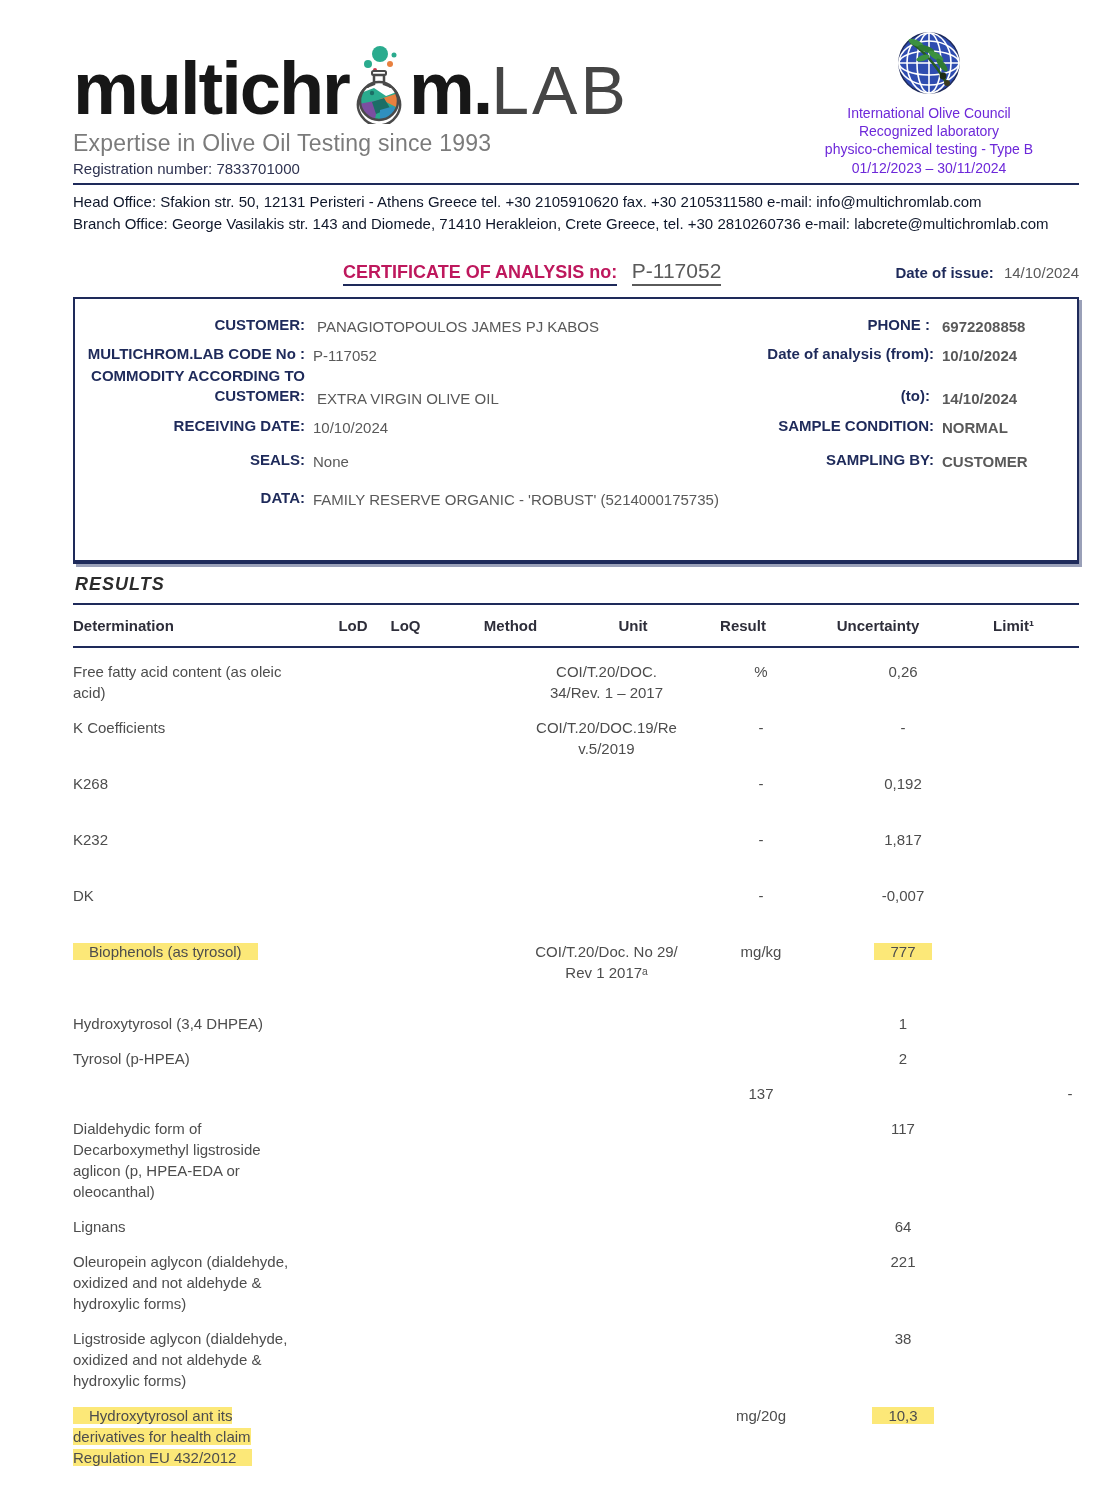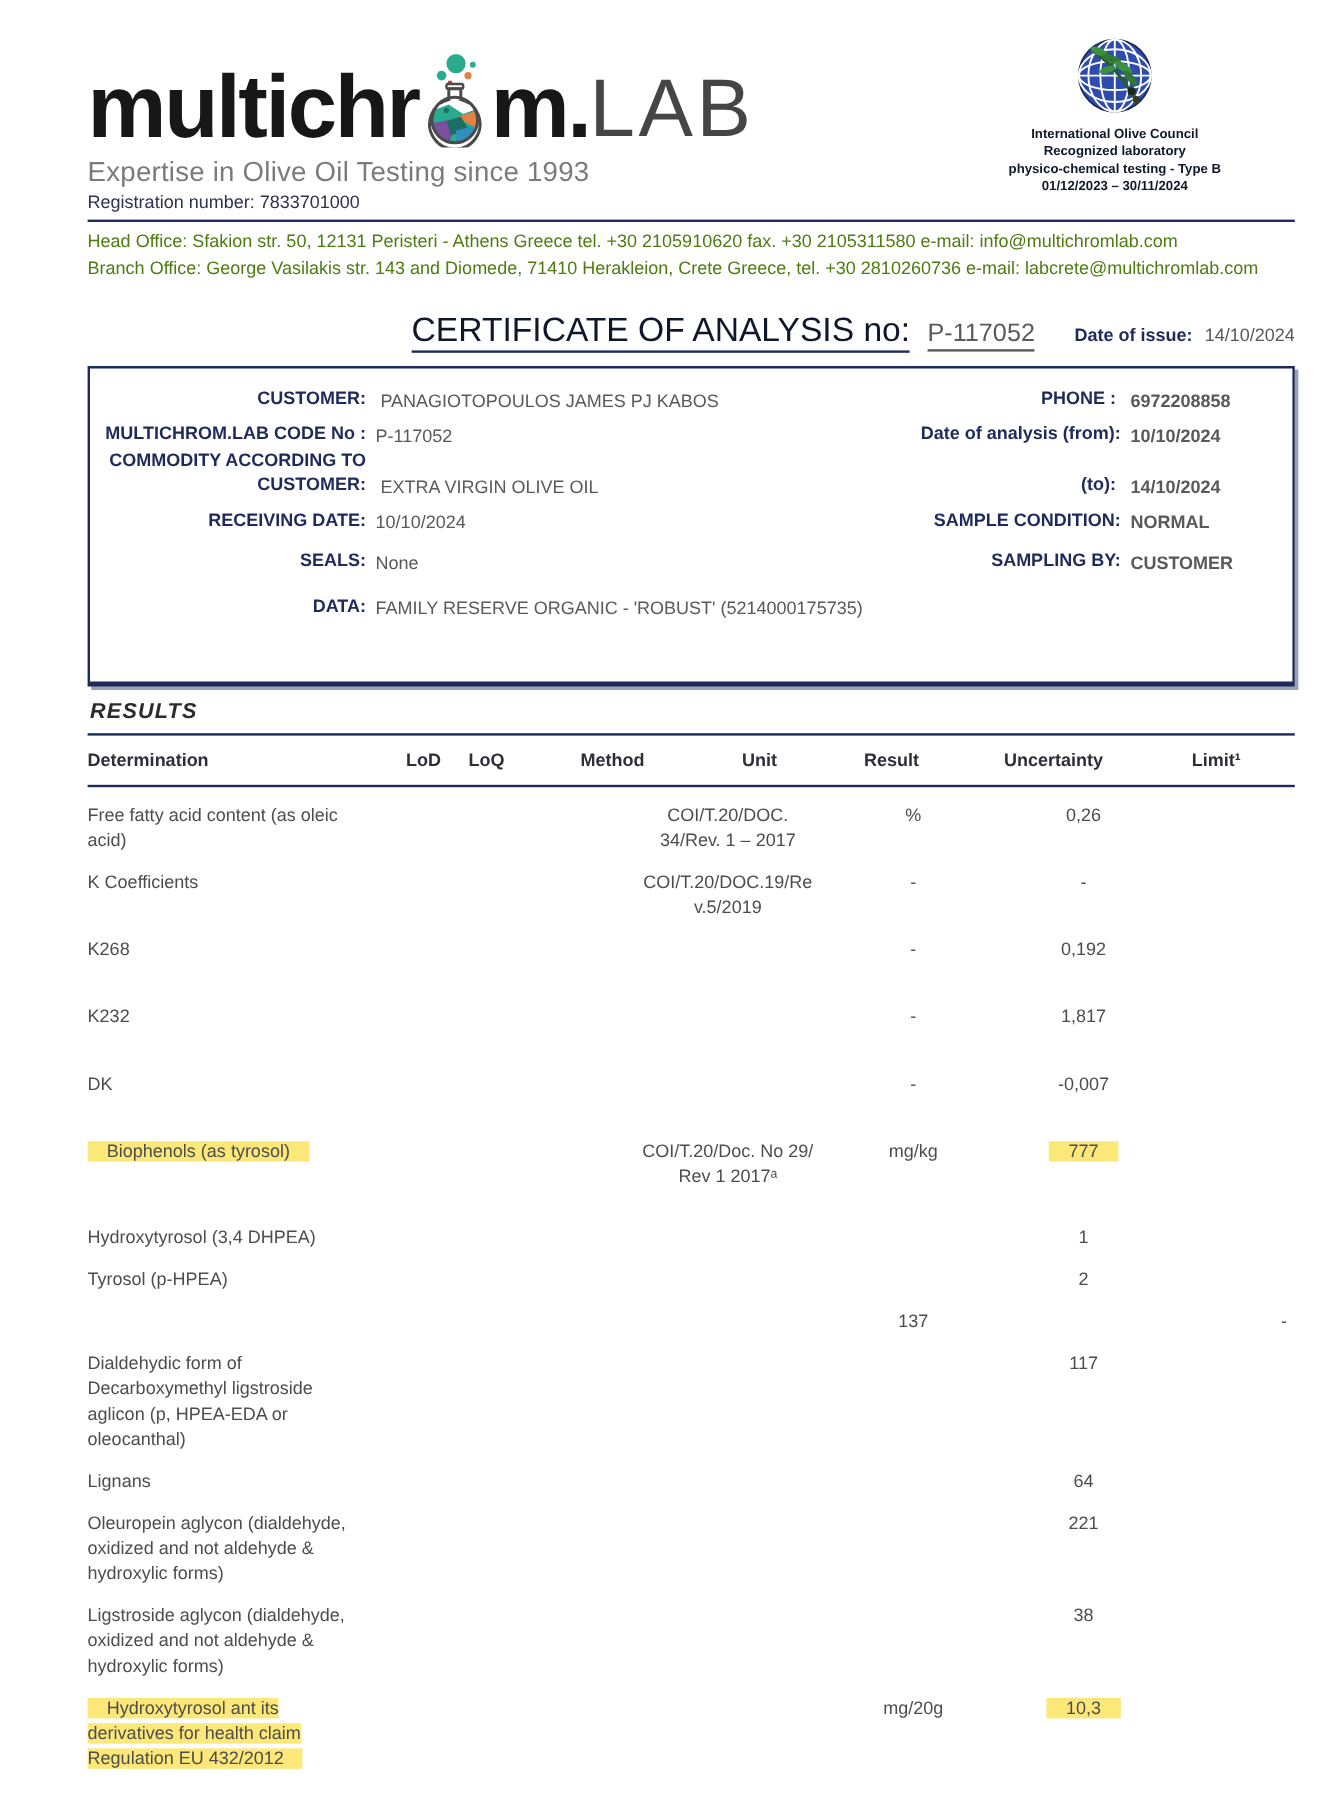--- a/index.html
+++ b/index.html
@@ -10,28 +10,28 @@
   
   .hdr { display:flex; justify-content:space-between; align-items:flex-start; }
   .brand { padding-top:12px; }
   .logo-line { display:flex; align-items:flex-end; height:92px; }
   .logo-main { font-size:74px; font-weight:bold; color:#171717; letter-spacing:-2px; line-height:1; }
   .logo-flask { margin:0 1px -2px 1px; }
   .logo-lab { font-size:68px; font-weight:100; color:#454545; letter-spacing:3px; line-height:1.04; }
   .tagline { font-size:23px; color:#7b7b7b; margin-top:4px; letter-spacing:0.2px; }
   .regnum { font-size:15px; color:#2e3250; margin-top:3px; }
   .ioc { width:300px; text-align:center; padding-top:8px; }
-  .ioc-lines { font-size:11px; font-weight:bold; color:#0f172a; line-height:1.3; margin-top:4px; }
+  .ioc-lines { font-size:14px; font-weight:normal; color:#6d28d9; line-height:1.3; margin-top:4px; }
   .hdr-rule { border:none; border-top:2.5px solid #1e2a5a; margin:6px 0 6px 0; }
-  .offices { font-size:15px; color:#4d7c0f; line-height:1.45; }
+  .offices { font-size:15px; color:#0f172a; line-height:1.45; }
 
   
   .title-row { display:flex; align-items:baseline; margin-top:24px; }
   .title-wrap { margin-left:270px; white-space:nowrap; }
-  .title-label { font-size:28px; font-weight:normal; color:#0f172a; border-bottom:2.5px solid #1e2a5a; padding-bottom:2px; }
+  .title-label { font-size:18px; font-weight:bold; color:#be185d; border-bottom:2.5px solid #1e2a5a; padding-bottom:2px; }
   .title-num { font-size:21px; color:#5a5a5a; border-bottom:2px solid #5a5a5a; padding-bottom:2px; margin-left:10px; }
   .issue-wrap { margin-left:auto; white-space:nowrap; font-size:15px; }
   .issue-label { font-weight:bold; color:#1e2a5a; }
   .issue-val { color:#595959; margin-left:6px; }
 
   
   .info-box { margin-top:14px; border:2px solid #1e2a5a; border-bottom:4px solid #1e2a5a;
               box-shadow:3px 3px 0 0 #9aa0b8; padding:16px 10px 52px 8px; }
   .ib-row { display:grid; grid-template-columns:222px 1fr 250px 125px; column-gap:8px; align-items:end; }
   .ib-label { font-size:15px; font-weight:bold; color:#1e2a5a; text-align:right; line-height:1.35; }

